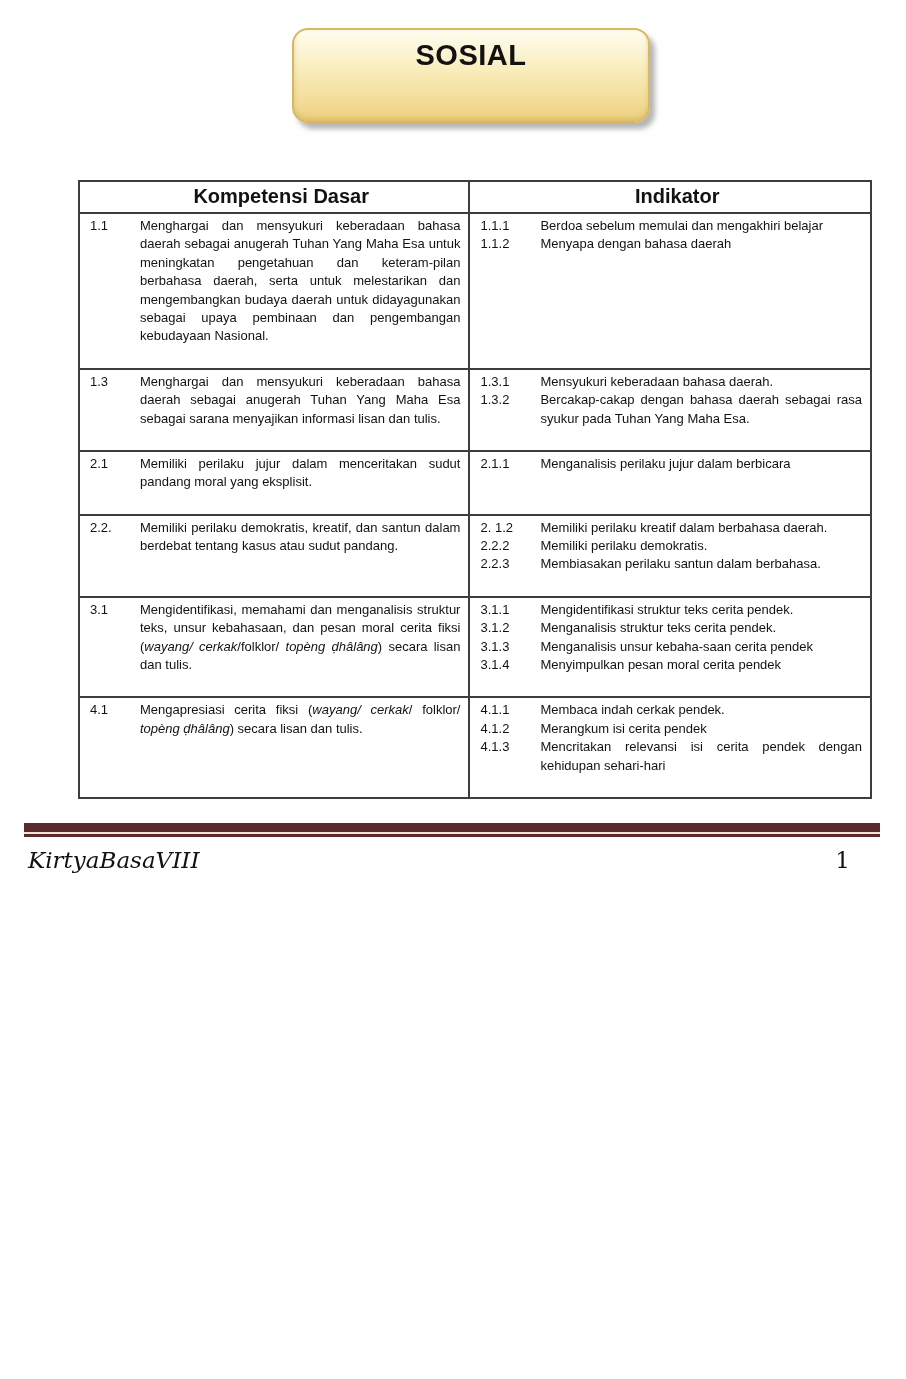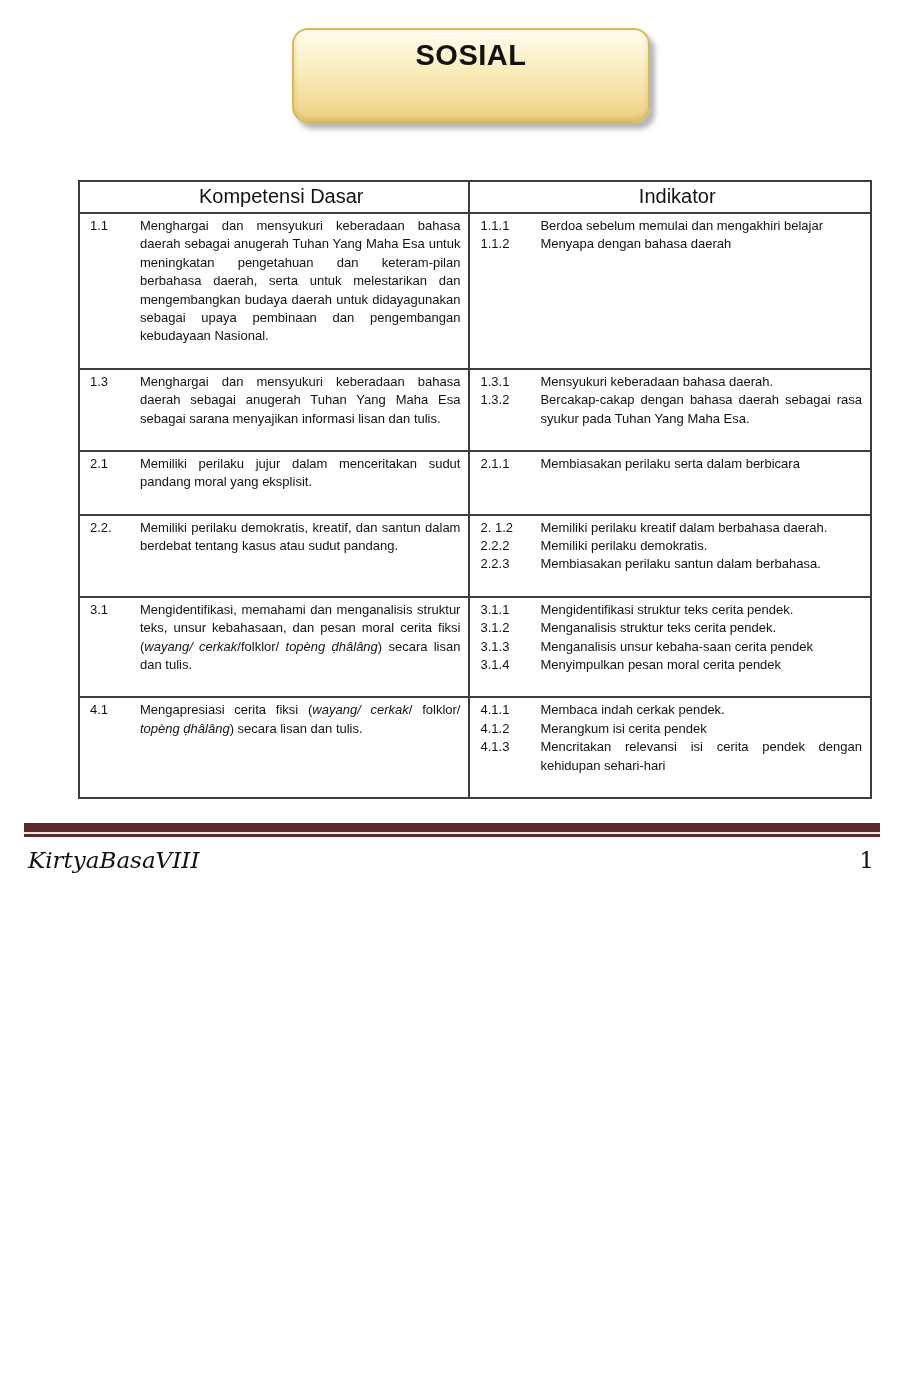--- a/index.html
+++ b/index.html
@@ -19,37 +19,37 @@
     box-shadow:5px 6px 5px rgba(110,110,110,.5), inset 0 -3px 5px rgba(190,150,60,.35);
     text-align:center;padding-top:5px;
   }
   .title-line{font-size:29px;font-weight:bold;line-height:41px;letter-spacing:.5px;}
   
   .kd-table{
     border-collapse:collapse;table-layout:fixed;
     width:794px;margin:57px 0 0 78px;
   }
   .kd-table th,.kd-table td{border:2px solid #3d3d3d;vertical-align:top;}
-  .kd-table th{font-size:20px;font-weight:normal;padding:3px 0 4px 14px;text-align:center;}
+  .kd-table th{font-size:20px;font-weight:bold;padding:3px 0 4px 14px;text-align:center;}
   .kd-table td{padding:3px 8px 22px 10px;font-size:13px;line-height:1.415;}
   .item{position:relative;text-align:justify;}
   td.kd .item{padding-left:50px;}
   td.ind .item{padding-left:60px;}
   .num{position:absolute;left:0;top:0;white-space:pre;}
   .it{font-style:italic;}
   
   .footer-rule{
     margin:24px 26px 0 24px;height:15px;
     background:linear-gradient(180deg,
       var(--rule,#5b2a2e) 0px, var(--rule,#5b2a2e) 9px,
       #f3e4da 9px, #f3e4da 11px,
       var(--rule,#5b2a2e) 11px, var(--rule,#5b2a2e) 14px,
       transparent 14px);
   }
-  .footer-row{display:flex;justify-content:space-between;align-items:baseline;margin:9px 32px 0 28px;}
+  .footer-row{display:flex;justify-content:space-between;align-items:baseline;margin:9px 56px 0 28px;}
   .book-title{font-family:"DejaVu Serif","Liberation Serif",serif;font-style:italic;font-size:23px;}
   .page-num{font-family:"DejaVu Serif","Liberation Serif",serif;font-size:23px;}
 </style>
 </head>
 <body>
 
 <div class="page">
 
   <div class="title-box">
     <div class="title-line">SOSIAL</div>
@@ -83,21 +83,21 @@
           <td class="ind">
             <div class="item"><span class="num">1.3.1</span><span><span>Mensyukuri keberadaan bahasa daerah.</span></span></div>
             <div class="item"><span class="num">1.3.2</span><span><span>Bercakap-cakap dengan bahasa daerah sebagai rasa syukur pada Tuhan Yang Maha Esa.</span></span></div>
           </td>
         </tr>
         <tr>
           <td class="kd">
             <div class="item"><span class="num">2.1</span><span><span>Memiliki perilaku jujur dalam menceritakan sudut pandang moral yang eksplisit.</span></span></div>
           </td>
           <td class="ind">
-            <div class="item"><span class="num">2.1.1</span><span><span>Membiasakan perilaku serta dalam berbicara</span></span></div>
+            <div class="item"><span class="num">2.1.1</span><span><span>Menganalisis perilaku jujur dalam berbicara</span></span></div>
           </td>
         </tr>
         <tr>
           <td class="kd">
             <div class="item"><span class="num">2.2.</span><span><span>Memiliki perilaku demokratis, kreatif, dan santun dalam berdebat tentang kasus atau sudut pandang.</span></span></div>
           </td>
           <td class="ind">
             <div class="item"><span class="num">2. 1.2</span><span><span>Memiliki perilaku kreatif dalam berbahasa daerah.</span></span></div>
             <div class="item"><span class="num">2.2.2</span><span><span>Memiliki perilaku demokratis.</span></span></div>
             <div class="item"><span class="num">2.2.3</span><span><span>Membiasakan perilaku santun dalam berbahasa.</span></span></div>

